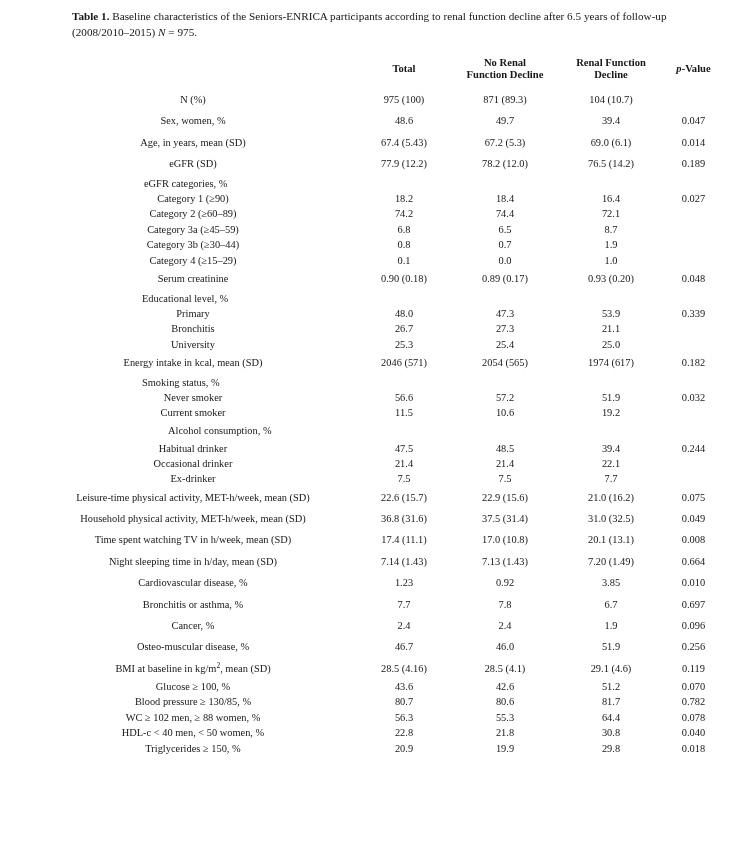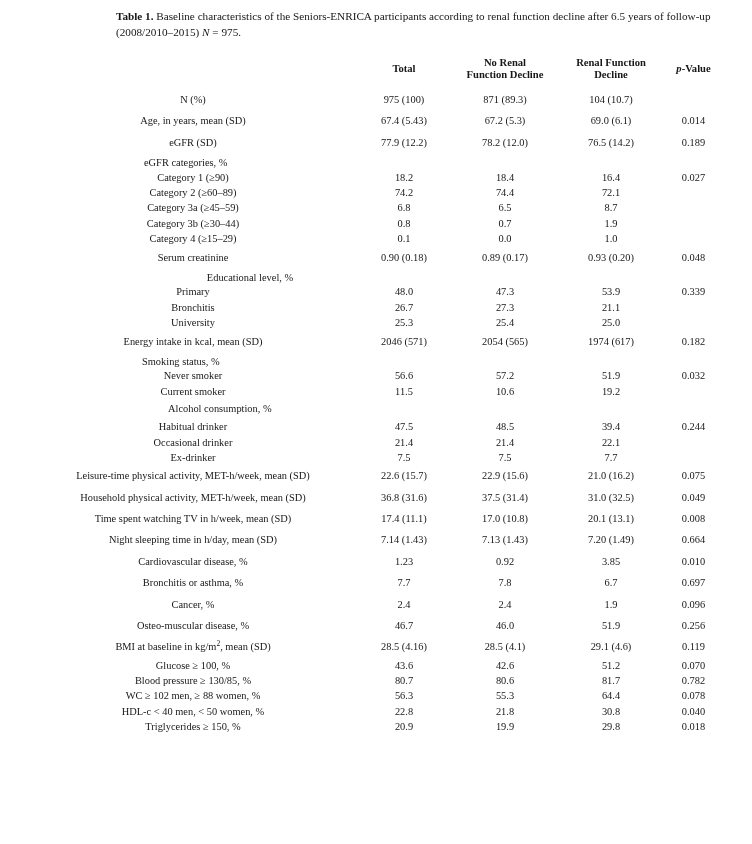--- a/index.html
+++ b/index.html
@@ -18,21 +18,21 @@
   .page {
     position: relative;
     width: 752px;
     height: 844px;
     box-sizing: border-box;
     padding: 0;
   }
 
   
   .caption {
-    margin: 9px 27px 0 116px;
+    margin: 9px 27px 0 72px;
     font-size: 11.2px;
     line-height: 1.42;
     text-align: left;
     color: #161616;
   }
   .caption .cap-label {
     font-weight: bold;
   }
   .caption .cap-italic {
     font-style: italic;
@@ -87,21 +87,21 @@
   }
 
   
   tr.grp td.lbl {
     text-align: left;
     padding-left: 118px;
     padding-top: 4px;
     padding-bottom: 1.5px;
   }
   tr.grp-egfr td.lbl  { padding-left: 116px; }
-  tr.grp-edu td.lbl   { padding-left: 114px; text-align: center; }
+  tr.grp-edu td.lbl   { padding-left: 114px; }
   tr.grp-smoke td.lbl { padding-left: 114px; }
   tr.grp-alc td.lbl   { padding-left: 140px; padding-top: 4.5px; padding-bottom: 4.5px; margin-top: 32px; }
   tr.grp-mets td.lbl  { padding-left: 32px; }
 
   
   tr.sub td { padding-top: 2.2px; padding-bottom: 2.2px; }
 
   
   tr.single td { padding-top: 5.2px; padding-bottom: 5.2px; }
 
@@ -146,20 +146,27 @@
       </thead>
       <tbody id="tbody">
           <tr class="single rule-bottom">
             <td class="lbl">N (%)</td>
             <td class="num">975 (100)</td>
             <td class="num">871 (89.3)</td>
             <td class="num">104 (10.7)</td>
             <td class="num"></td>
           </tr>
           <tr class="single rule-bottom">
+            <td class="lbl">Sex, women, %</td>
+            <td class="num">48.6</td>
+            <td class="num">49.7</td>
+            <td class="num">39.4</td>
+            <td class="num">0.047</td>
+          </tr>
+          <tr class="single rule-bottom">
             <td class="lbl">Age, in years, mean (SD)</td>
             <td class="num">67.4 (5.43)</td>
             <td class="num">67.2 (5.3)</td>
             <td class="num">69.0 (6.1)</td>
             <td class="num">0.014</td>
           </tr>
           <tr class="single rule-bottom">
             <td class="lbl">eGFR (SD)</td>
             <td class="num">77.9 (12.2)</td>
             <td class="num">78.2 (12.0)</td>

